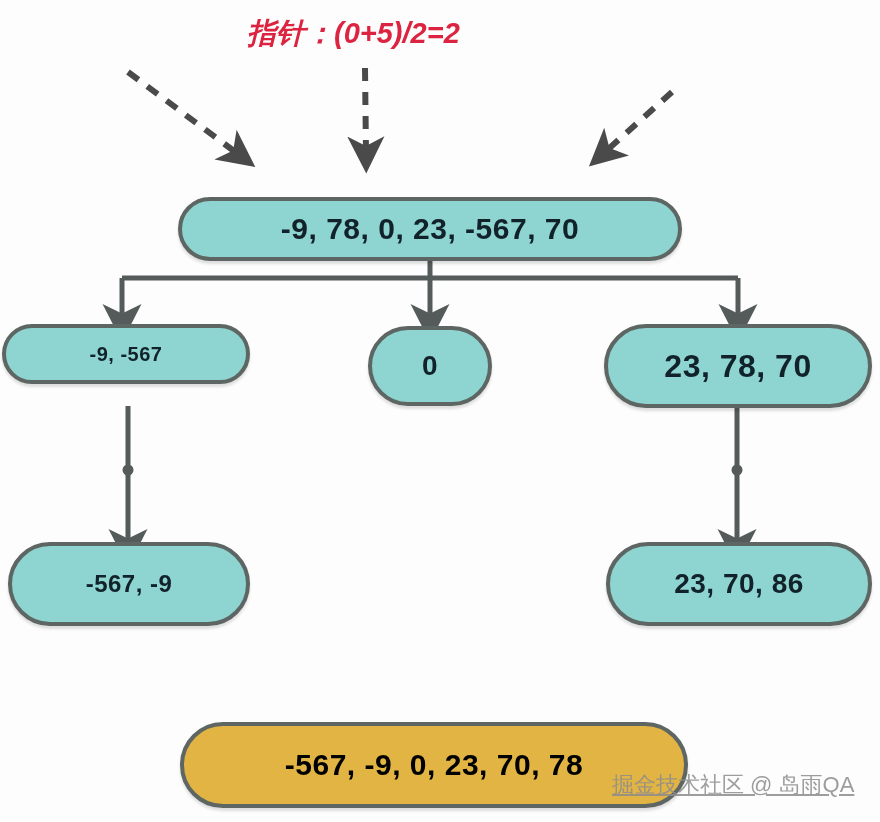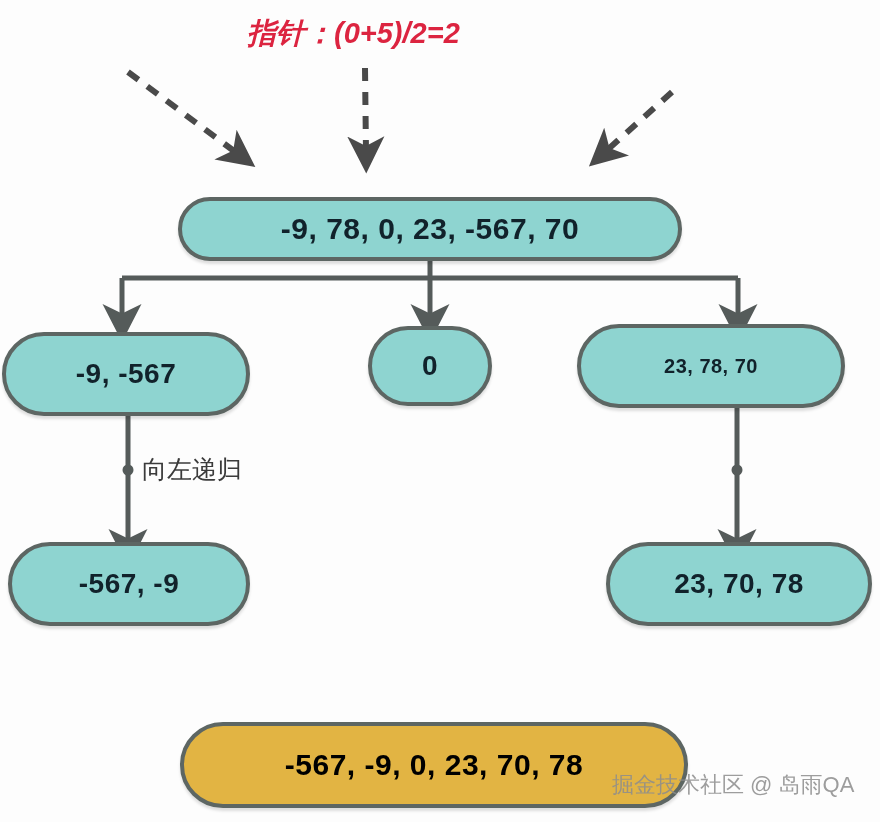--- a/index.html
+++ b/index.html
@@ -55,20 +55,21 @@
     font-size: 25px;
     z-index: 4;
   }
   .watermark {
     position: absolute;
     color: #8d8d8d;
     font-size: 22px;
     white-space: nowrap;
     opacity: 0.85;
     z-index: 6;
+    text-decoration: underline;
   }
 </style>
 </head>
 <body>
 
 <div id="canvas">
 
   <svg class="layer" viewBox="0 0 880 822" xmlns="http://www.w3.org/2000/svg">
     <defs>
       <marker id="arrowSolid" markerWidth="9" markerHeight="9" refX="3.2" refY="4.5" orient="auto" markerUnits="strokeWidth">
@@ -109,30 +110,29 @@
       <circle cx="737" cy="470" r="5.5" fill="#555b5a"></circle>
     </g>
   </svg>
 
 
   <div class="label-red" style="left:247px; top:14px; font-size:29px;font-style:italic;">指针：(0+5)/2=2</div>
 
 
   <div class="node teal" style="left:178px; top:160px; width:504px; height:64px; border-radius:44px; font-size:30px;margin-top:37px;">-9, 78, 0, 23, -567, 70</div>
 
-  <div class="node teal" style="left:2px; top:324px; width:248px; height:84px; border-radius:42px; font-size:28px;margin-top:8px;">-9, -567</div>
+  <div class="node teal" style="left:2px; top:324px; width:248px; height:60px; border-radius:42px; font-size:20px;">-9, -567</div>
 
   <div class="node teal" style="left:368px; top:326px; width:124px; height:80px; border-radius:42px; font-size:28px;">0</div>
 
-  <div class="node teal" style="left:577px; top:324px; width:268px; height:84px; border-radius:42px; font-size:20px;">23, 78, 70</div>
+  <div class="node teal" style="left:604px; top:324px; width:268px; height:84px; border-radius:42px; font-size:32px;">23, 78, 70</div>
 
-  <div class="node teal" style="left:8px; top:542px; width:242px; height:84px; border-radius:42px; font-size:28px;">-567, -9</div>
+  <div class="node teal" style="left:8px; top:542px; width:242px; height:84px; border-radius:42px; font-size:24px;">-567, -9</div>
 
-  <div class="node teal" style="left:606px; top:542px; width:266px; height:84px; border-radius:42px; font-size:28px;">23, 70, 78</div>
+  <div class="node teal" style="left:606px; top:542px; width:266px; height:84px; border-radius:42px; font-size:28px;">23, 70, 86</div>
 
   <div class="node orange" style="left:180px; top:722px; width:508px; height:86px; border-radius:43px; font-size:30px;">-567, -9, 0, 23, 70, 78</div>
 
-  <div class="label-gray" style="left:142px; top:453px;">向左递归</div>
 
 
   <div class="watermark" style="left:612px; top:770px;">掘金技术社区 @ 岛雨QA</div>
 
 </div>
 
 </body></html>

